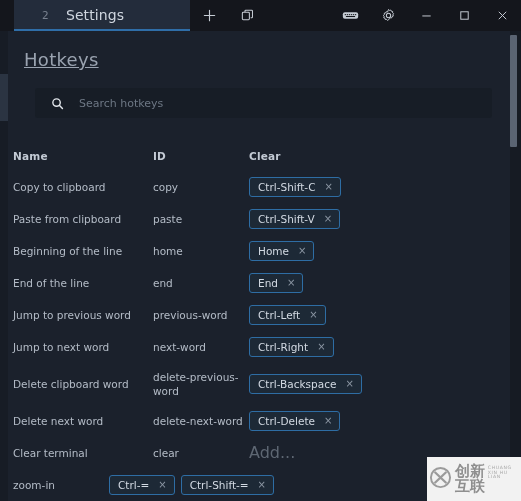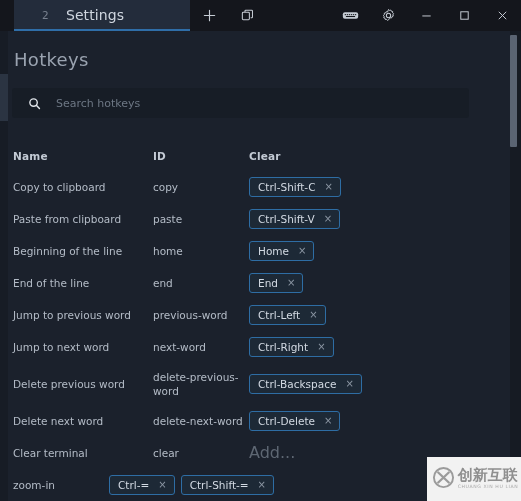--- a/index.html
+++ b/index.html
@@ -102,32 +102,33 @@
     position: absolute;
     left: 8px;
     top: 31px;
     width: 502px;
     height: 470px;
     background: #1b212c;
     overflow: hidden;
   }
   .page-title {
     position: absolute;
-    left: 6px;
+    left: 16px;
     top: 18px;
     font-size: 18px;
     color: #9aa3b0;
     font-weight: 400;
     letter-spacing: .3px;
+    text-decoration: underline;
   }
 
   
   .search {
     position: absolute;
-    left: 4px;
+    left: 27px;
     top: 57px;
     width: 457px;
     height: 30px;
     background: #171d26;
     border-radius: 3px;
     display: flex;
     align-items: center;
   }
   .search-icon {
     width: 44px;
@@ -247,21 +248,21 @@
     height: 44px;
     background: #f2f2f2;
     display: flex;
     align-items: center;
     justify-content: center;
     gap: 3px;
     padding-left: 2px;
     box-sizing: border-box;
   }
   .wm-logo { flex: 0 0 auto; color: #9b9b9b; }
-  .wm-text { display: flex; flex-direction: column; line-height: 1; }
+  .wm-text { display: flex; line-height: 1; }
   .wm-cn {
     font-size: 15px;
     color: #8f8f8f;
     font-weight: bold;
     letter-spacing: 0px;
   }
   .wm-en {
     font-size: 4.6px;
     color: #a8a8a8;
     letter-spacing: .6px;
@@ -425,21 +426,21 @@
             <div class="td c-name">Jump to next word</div>
             <div class="td c-id">next-word</div>
             <div class="td c-key keys">
               <span class="chip">
                 <span>Ctrl-Right</span>
                 <span class="chip-x">×</span>
               </span>
             </div>
           </div>
           <div class="trow tall">
-            <div class="td c-name">Delete previous word</div>
+            <div class="td c-name">Delete clipboard word</div>
             <div class="td c-id">delete-previous-word</div>
             <div class="td c-key keys">
               <span class="chip">
                 <span>Ctrl-Backspace</span>
                 <span class="chip-x">×</span>
               </span>
             </div>
           </div>
           <div class="trow">
             <div class="td c-name">Delete next word</div>

